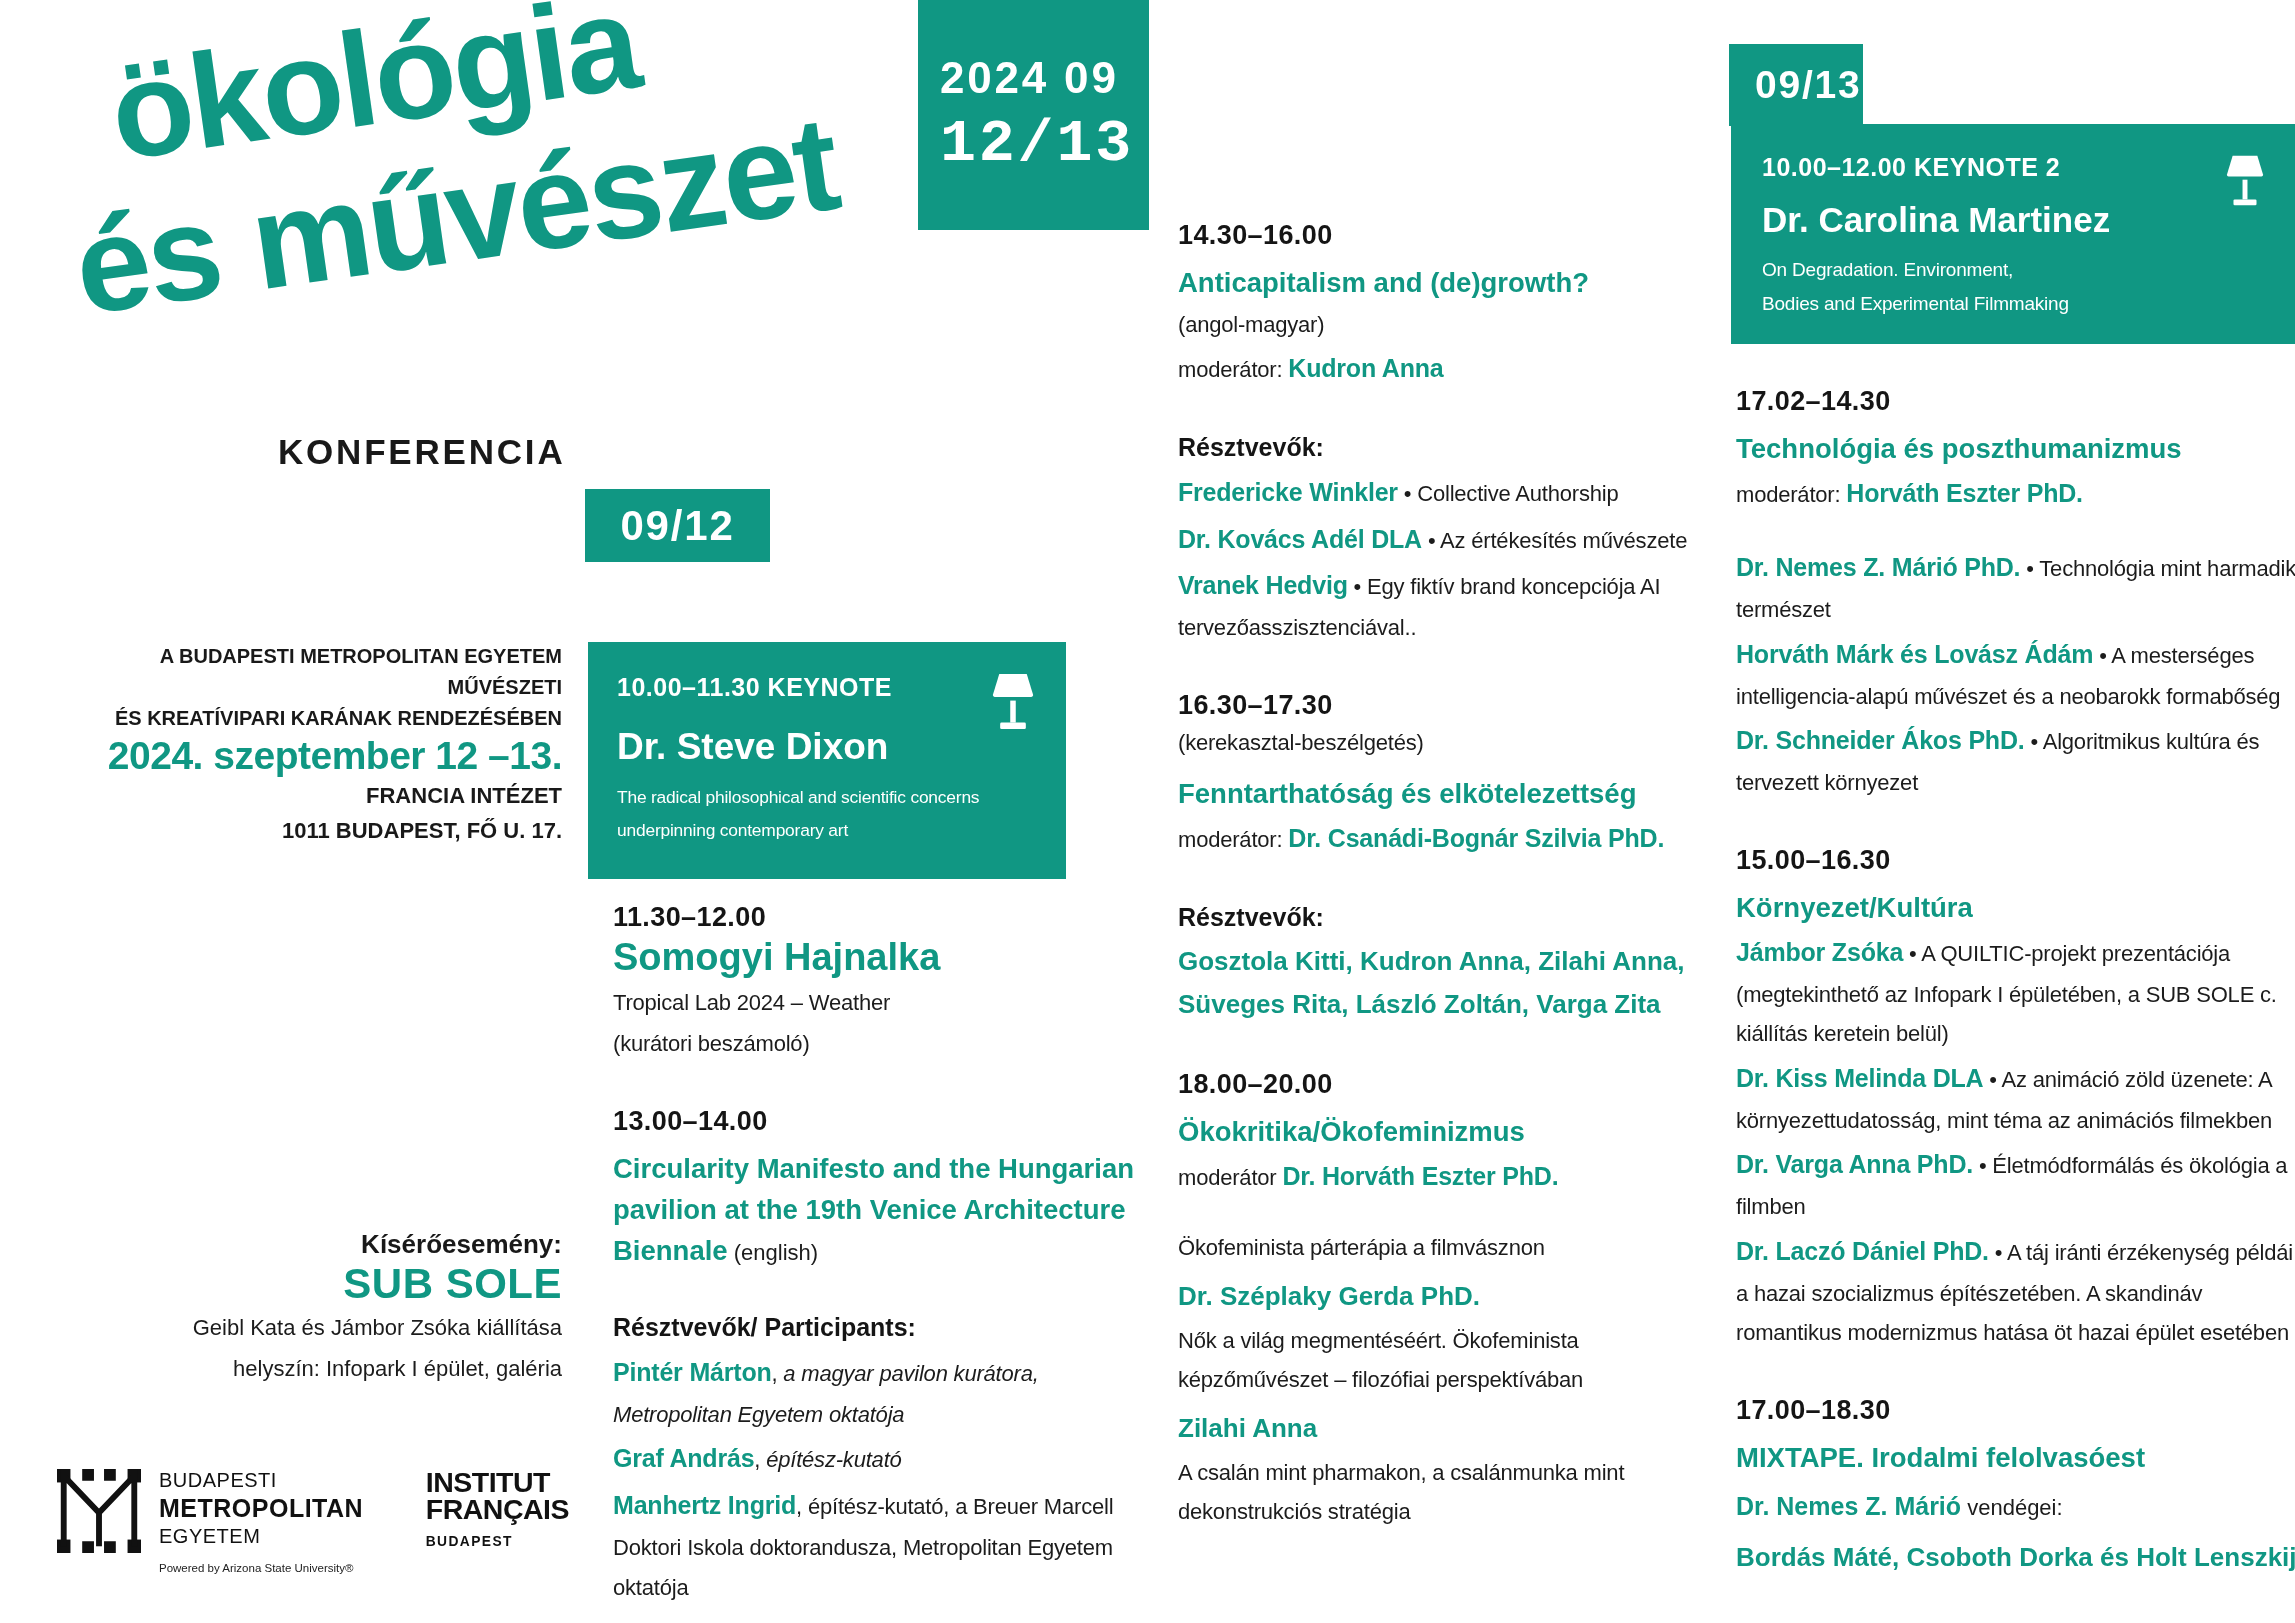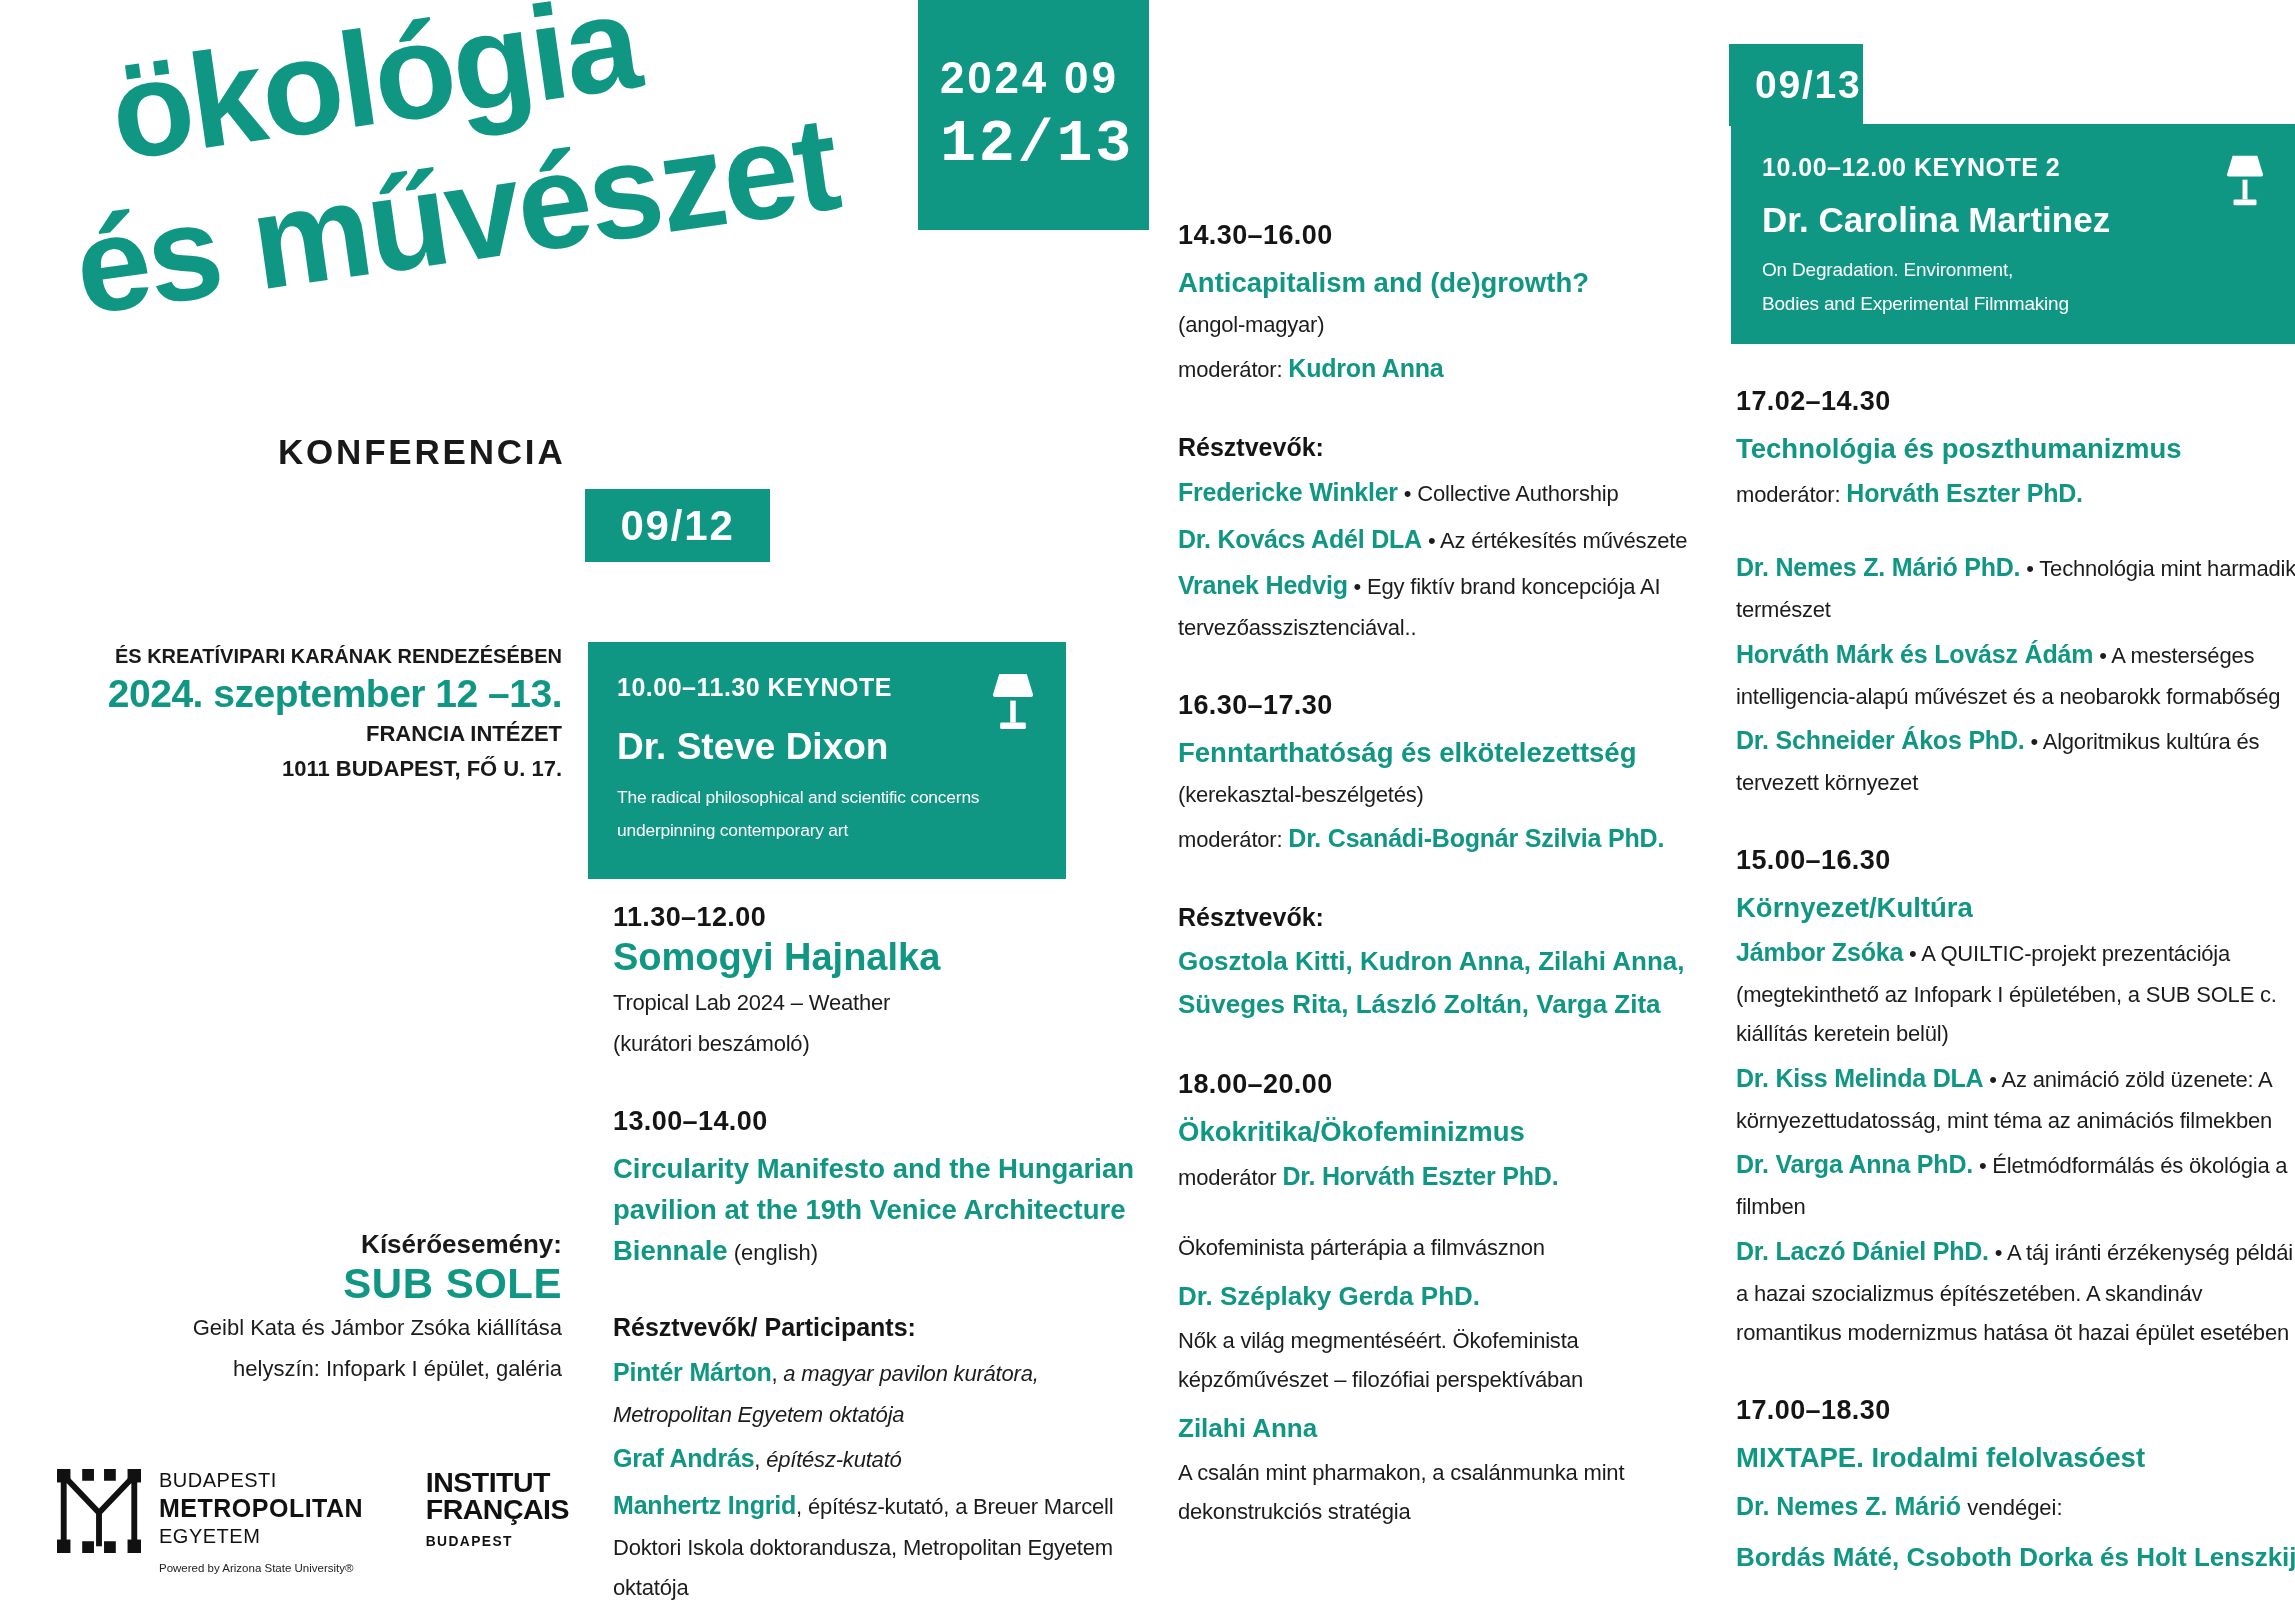--- a/index.html
+++ b/index.html
@@ -92,20 +92,21 @@
 
   <div class="datebox">
     <div class="datebox-l1">2024 09</div>
     <div class="datebox-l2">12/13</div>
   </div>
 
   <div class="daytag daytag-1">09/12</div>
   <div class="daytag daytag-2">09/13</div>
 
   <div class="info-top">
+      <p class="ln ln-org"><span>A BUDAPESTI METROPOLITAN EGYETEM MŰVÉSZETI</span></p>
       <p class="ln ln-org"><span>ÉS KREATÍVIPARI KARÁNAK RENDEZÉSÉBEN</span></p>
       <p class="ln ln-date"><span>2024. szeptember 12 –13.</span></p>
       <p class="ln ln-venue"><span>FRANCIA INTÉZET</span></p>
       <p class="ln ln-venue"><span>1011 BUDAPEST, FŐ U. 17.</span></p>
     </div>
 
   <div class="keynote keynote-1">
     <div class="k-time">10.00–11.30 KEYNOTE</div>
     <svg class="lamp" width="44" height="57" viewBox="0 0 48 62">
       <path d="M9 1 H39 L46 24 Q46 26 44 26 H4 Q2 26 2 24 Z" fill="#ffffff"></path>
@@ -147,22 +148,22 @@
   <div class="flow flow-afternoon">
       <p class="ln ln-time"><span>14.30–16.00</span></p>
       <p class="ln ln-title"><span>Anticapitalism and (de)growth?</span></p>
       <p class="ln ln-plain"><span>(angol-magyar)</span></p>
       <p class="ln ln-plain"><span class="sg-k">moderátor: </span><span class="sg-tb">Kudron Anna</span></p>
       <p class="ln ln-label"><span>Résztvevők:</span></p>
       <p class="ln ln-part"><span class="sg-tb">Fredericke Winkler</span><span class="sg-k"> • Collective Authorship</span></p>
       <p class="ln ln-part"><span class="sg-tb">Dr. Kovács Adél DLA</span><span class="sg-k"> • Az értékesítés művészete</span></p>
       <p class="ln ln-part"><span class="sg-tb">Vranek Hedvig</span><span class="sg-k"> • Egy fiktív brand koncepciója AI tervezőasszisztenciával..</span></p>
       <p class="ln ln-time"><span>16.30–17.30</span></p>
+      <p class="ln ln-plain"><span>(kerekasztal-beszélgetés)</span></p>
       <p class="ln ln-title"><span>Fenntarthatóság és elkötelezettség</span></p>
-      <p class="ln ln-plain"><span>(kerekasztal-beszélgetés)</span></p>
       <p class="ln ln-plain"><span class="sg-k">moderátor: </span><span class="sg-tb">Dr. Csanádi-Bognár Szilvia PhD.</span></p>
       <p class="ln ln-label"><span>Résztvevők:</span></p>
       <p class="ln ln-names"><span>Gosztola Kitti, Kudron Anna, Zilahi Anna, Süveges Rita, László Zoltán, Varga Zita</span></p>
       <p class="ln ln-time"><span>18.00–20.00</span></p>
       <p class="ln ln-title"><span>Ökokritika/Ökofeminizmus</span></p>
       <p class="ln ln-plain"><span class="sg-k">moderátor </span><span class="sg-tb">Dr. Horváth Eszter PhD.</span></p>
       <p class="ln ln-gap"></p>
       <p class="ln ln-plain"><span>Ökofeminista párterápia a filmvásznon</span></p>
       <p class="ln ln-names"><span>Dr. Széplaky Gerda PhD.</span></p>
       <p class="ln ln-plain"><span>Nők a világ megmentéséért. Ökofeminista képzőművészet – filozófiai perspektívában</span></p>

